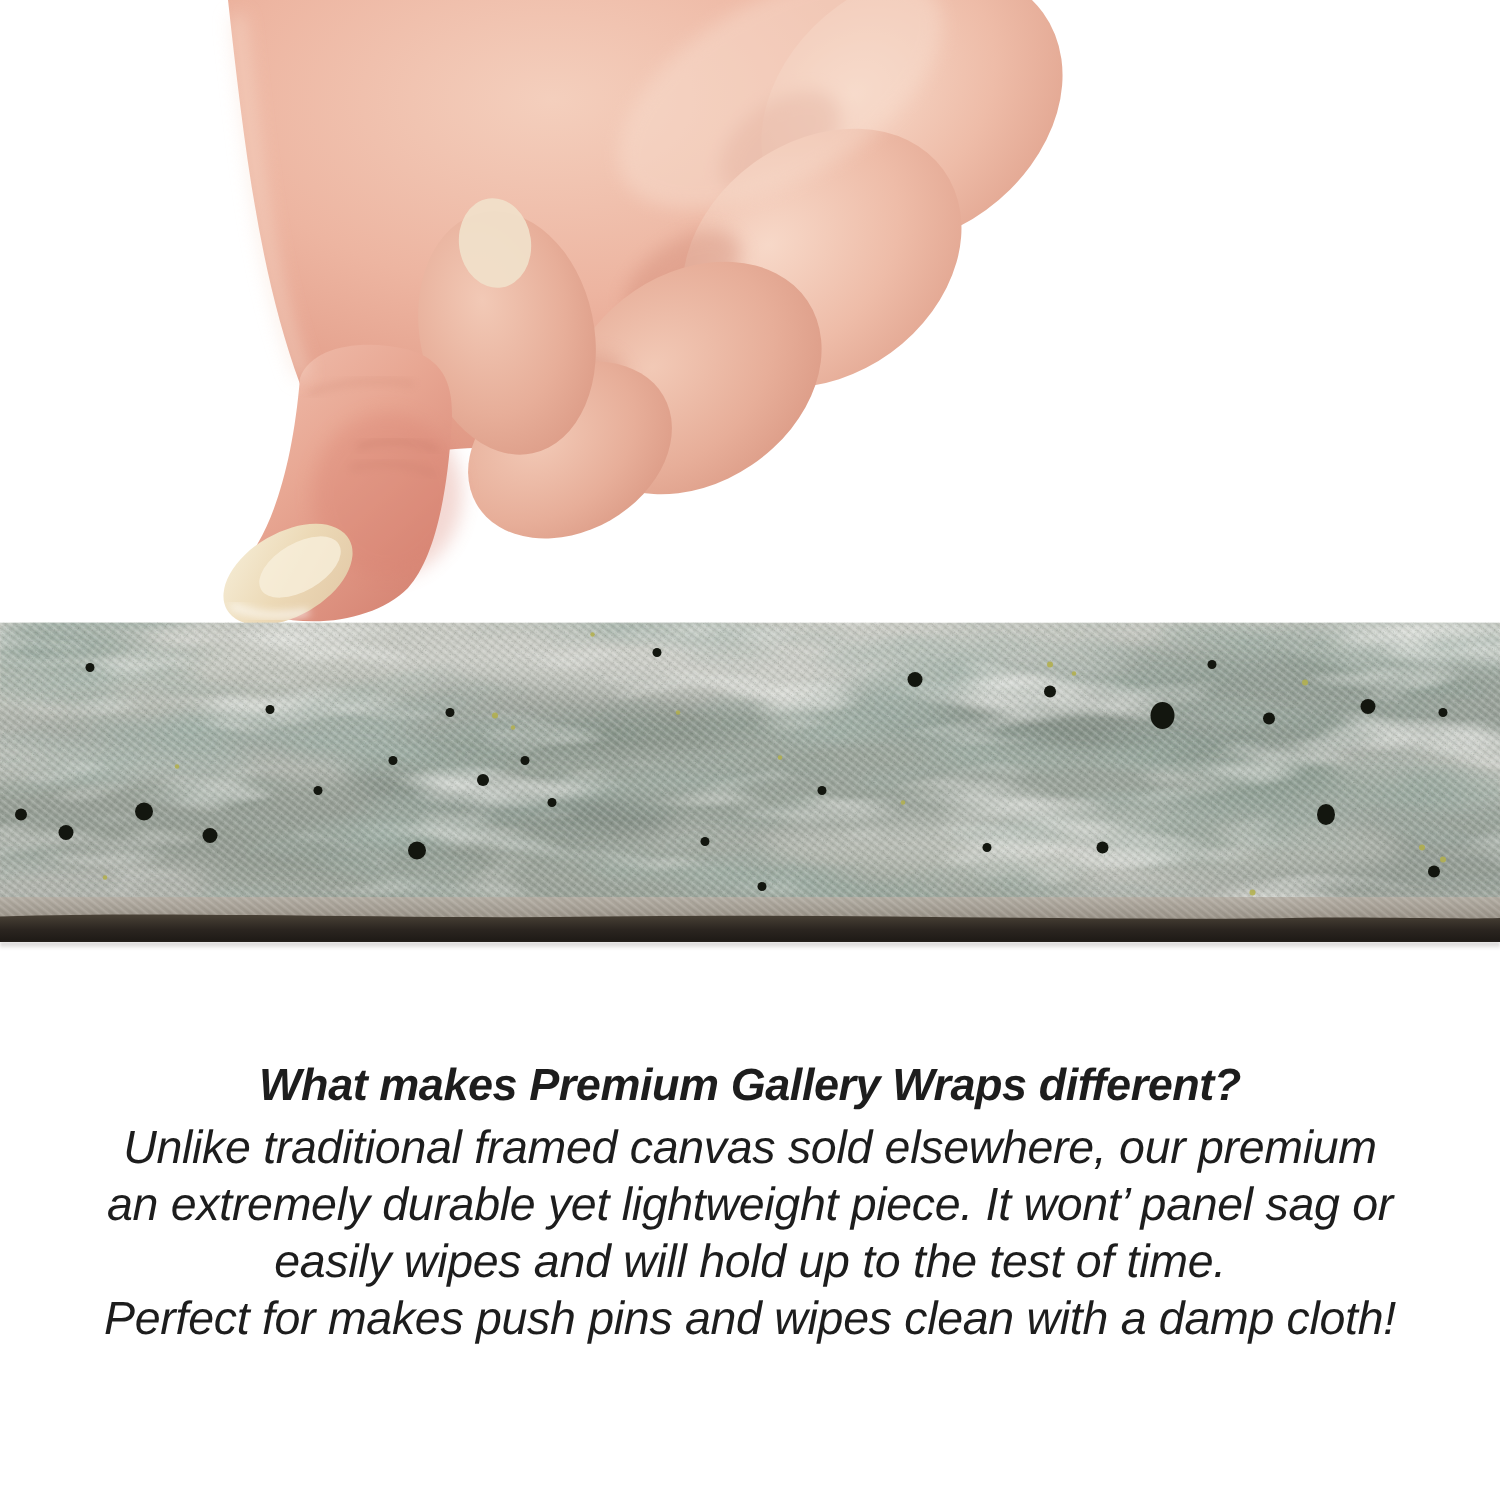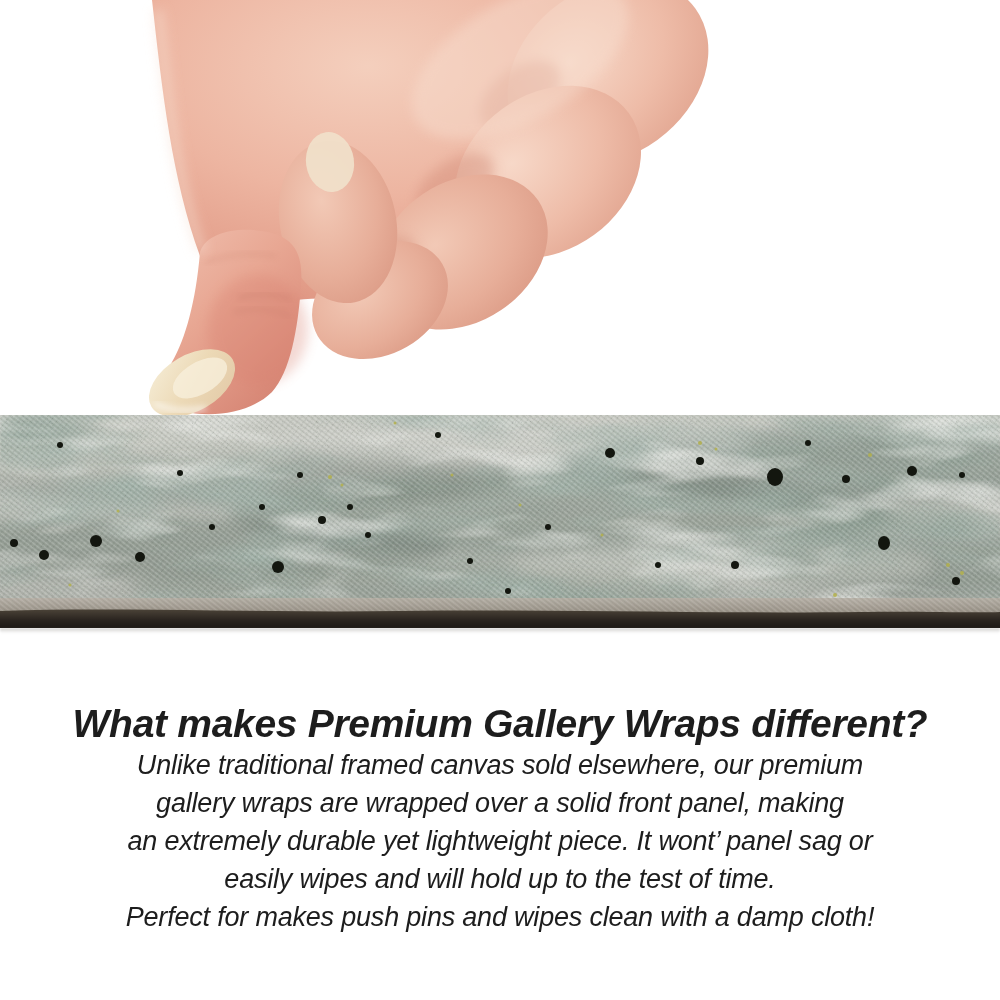--- a/index.html
+++ b/index.html
@@ -33,27 +33,27 @@
   }
   .copy {
     position: absolute;
     top: 702px; left: 0;
     width: 1000px;
     text-align: center;
     color: #1d1d1d;
     font-style: italic;
   }
   .copy .heading {
-    font-size: 39px;
+    font-size: 30px;
     font-weight: 700;
     line-height: 44px;
     letter-spacing: -0.3px;
   }
   .copy .line {
-    font-size: 27px;
+    font-size: 31px;
     font-weight: 400;
     line-height: 38px;
     letter-spacing: -0.2px;
   }
 </style>
 </head>
 <body>
 
 <div class="stage">
 
@@ -264,19 +264,18 @@
       C 560 194 720 199 860 197
       C 920 196 970 198 1000 197
       L 1000 213 L 0 213 Z"></path>
   </svg>
 
   <div class="strip-shadow"></div>
 
   <div class="copy">
     <div class="heading">What makes Premium Gallery Wraps different?</div>
     <div class="line">Unlike traditional framed canvas sold elsewhere, our premium</div>
-    <div class="line">gallery wraps are wrapped over a solid front panel, making</div>
     <div class="line">an extremely durable yet lightweight piece. It wont’ panel sag or</div>
     <div class="line">easily wipes and will hold up to the test of time.</div>
     <div class="line">Perfect for makes push pins and wipes clean with a damp cloth!</div>
   </div>
 
 </div>
 
 </body></html>

